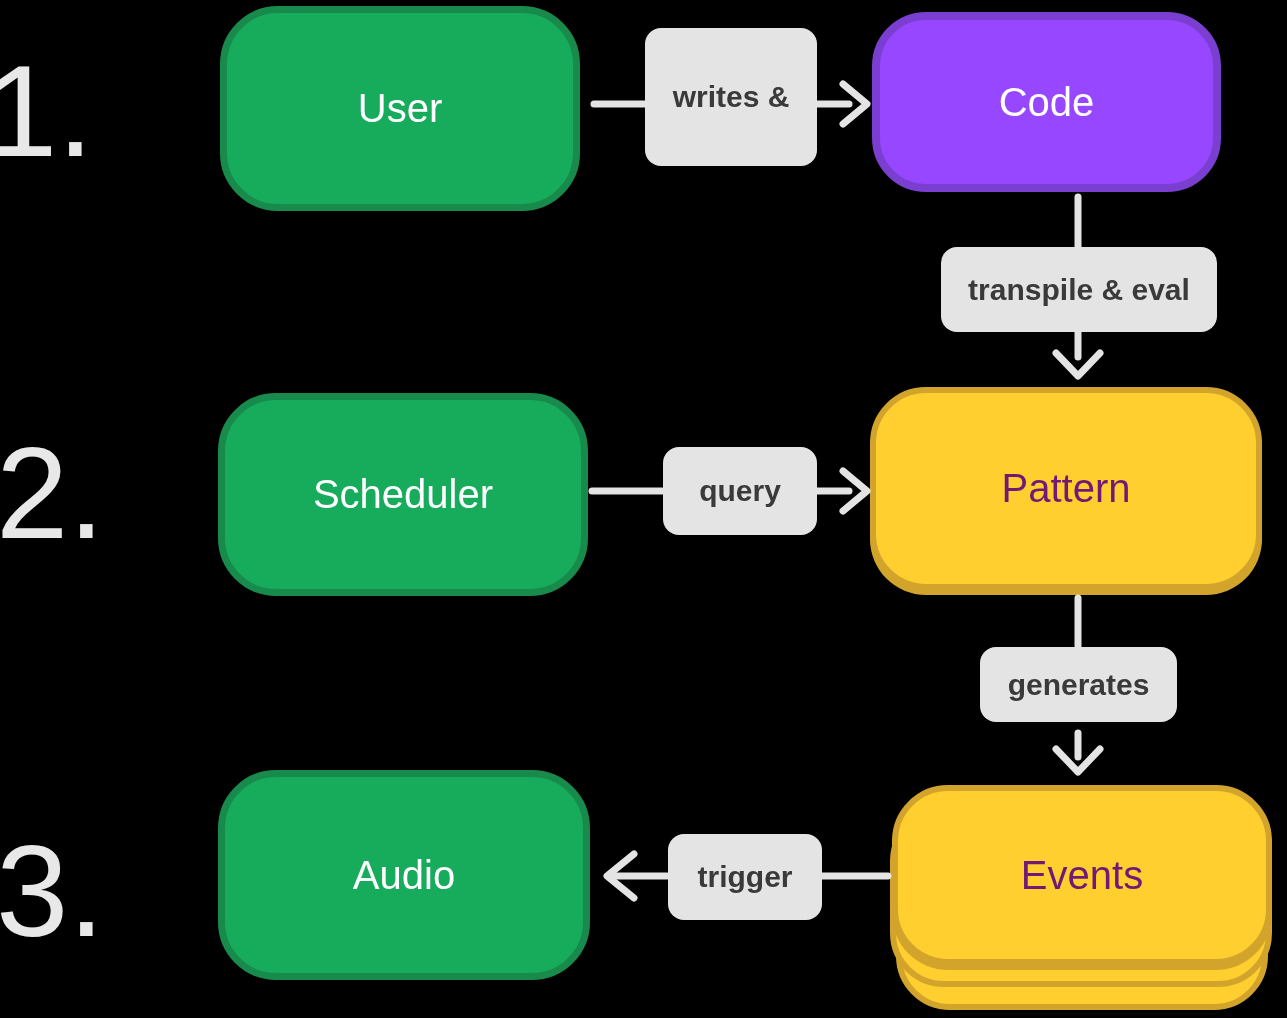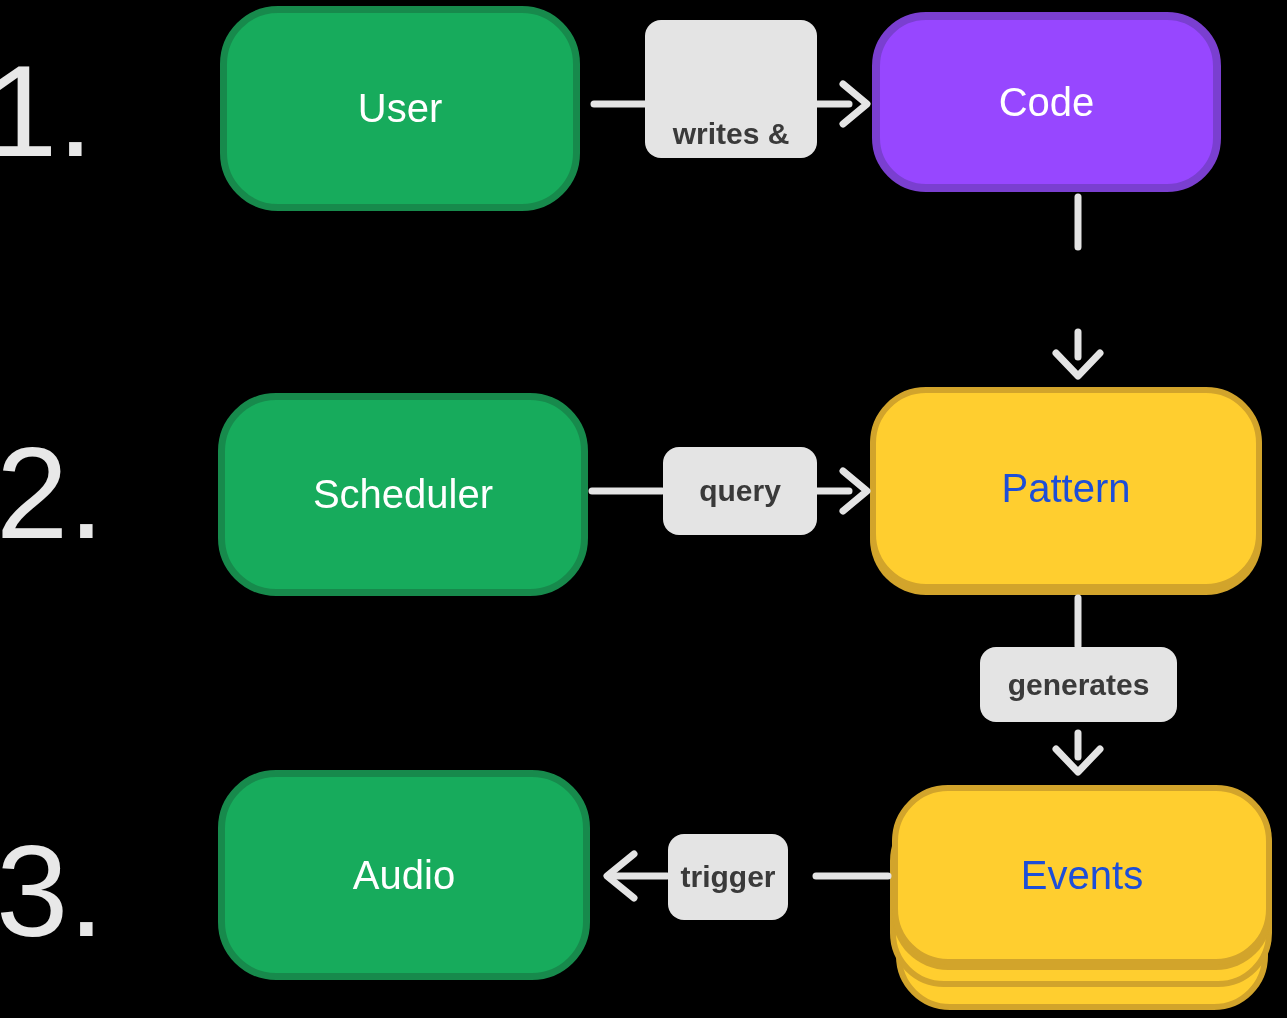--- a/index.html
+++ b/index.html
@@ -37,21 +37,21 @@
   .node.purple {
     background: #9747FF;
     border: 8px solid #7A3FD0;
     border-radius: 54px;
     color: #FFFFFF;
   }
   .node.yellow {
     background: #FFCE2F;
     border: 6px solid #D2A42B;
     border-radius: 56px;
-    color: #1d4ed8;
+    color: #701a75;
     box-shadow: 0 5px 0 0 #D2A42B;
   }
   .edge-label {
     position: absolute;
     display: flex;
     flex-direction: column;
     align-items: center;
     justify-content: center;
     box-sizing: border-box;
     background: #E4E4E4;
@@ -125,26 +125,29 @@
 
     <path d="M1078 598 V646"></path>
     <path d="M1078 733 V757"></path>
     <path d="M1056 749 L1078 772 L1100 749"></path>
 
     <path d="M888 876 H816"></path>
     <path d="M667 876 H612"></path>
     <path d="M634 854 L607 876 L634 898"></path>
   </svg>
 
-  <div class="edge-label" style="left:645px; top:20px; width:172px; height:138px;justify-content:flex-end;">
+  <div class="edge-label" style="left:645px; top:28px; width:172px; height:138px;">
     <span>writes &amp;</span>
+  </div>
+  <div class="edge-label" style="left:941px; top:247px; width:276px; height:85px;">
+    <span>transpile &amp; eval</span>
   </div>
   <div class="edge-label" style="left:663px; top:447px; width:154px; height:88px;">
     <span>query</span>
   </div>
   <div class="edge-label" style="left:980px; top:647px; width:197px; height:75px;">
     <span>generates</span>
   </div>
-  <div class="edge-label" style="left:668px; top:834px; width:120px; height:86px;">
+  <div class="edge-label" style="left:668px; top:834px; width:154px; height:86px;">
     <span>trigger</span>
   </div>
 
 </div>
 
 </body></html>

